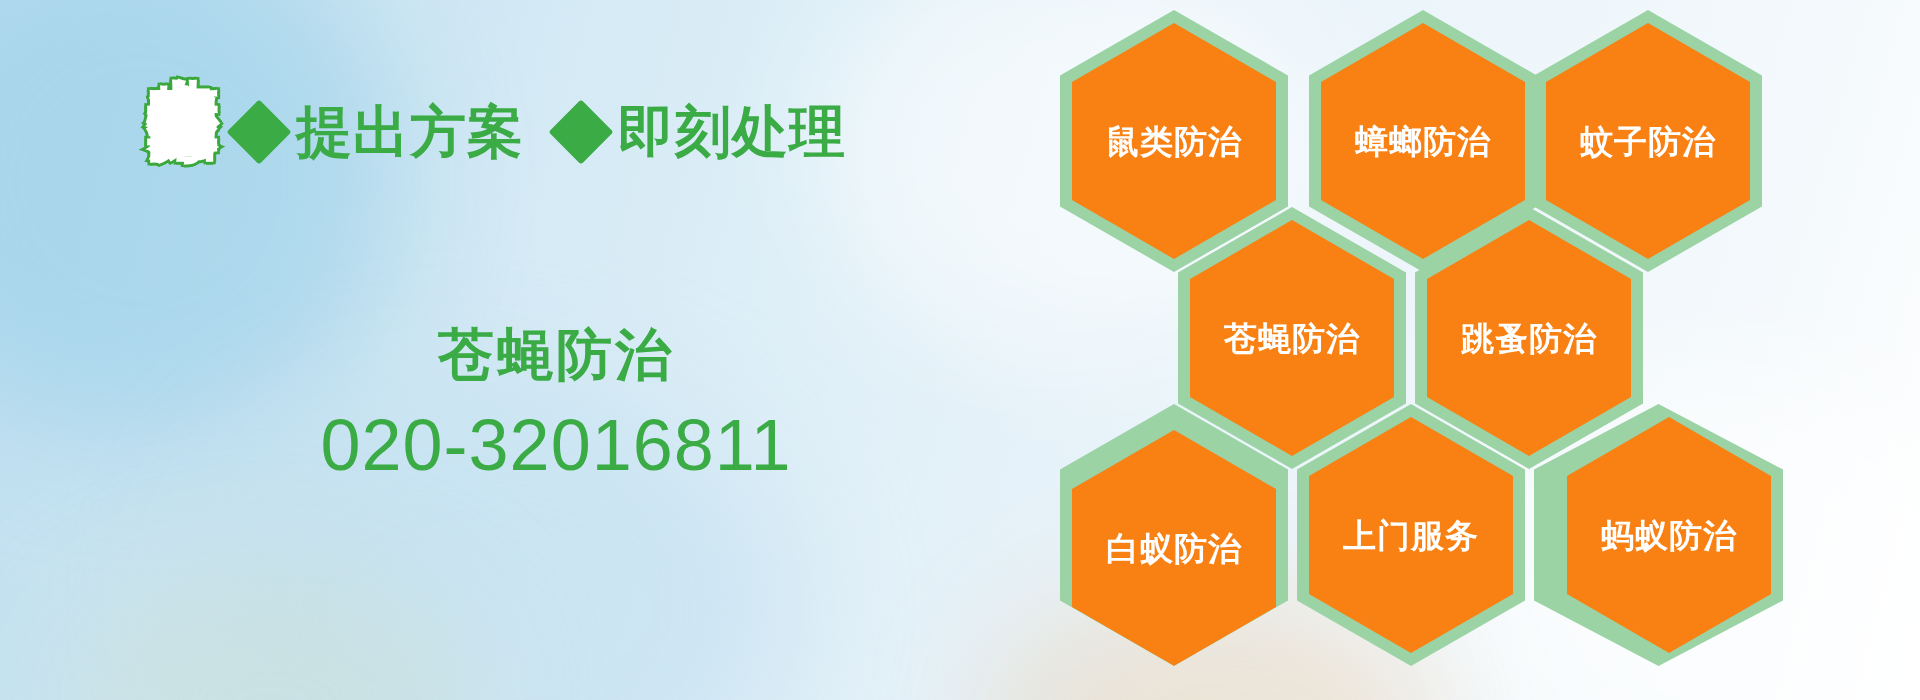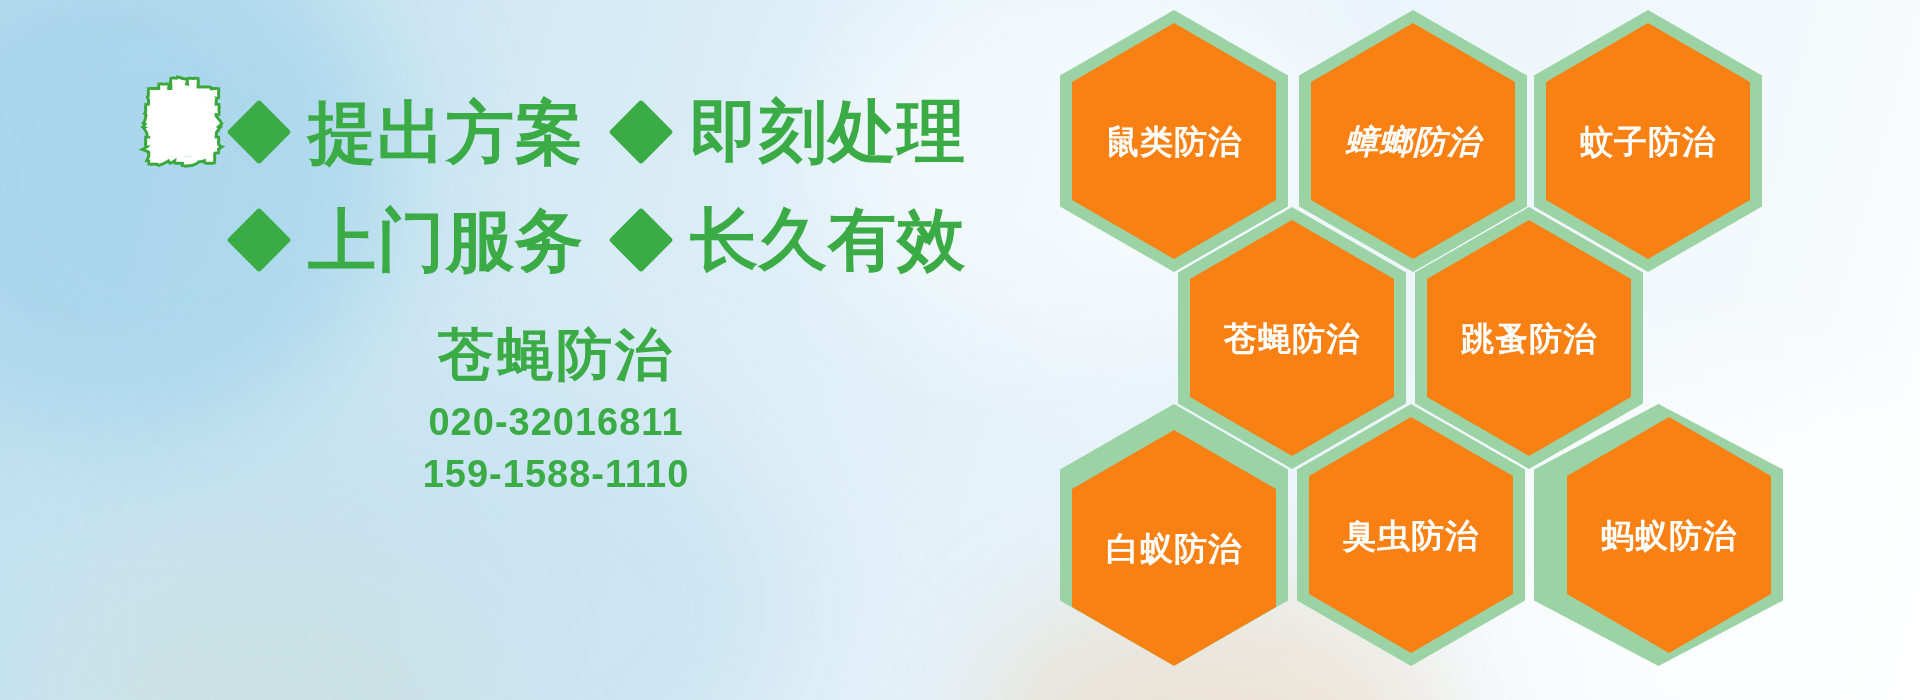--- a/index.html
+++ b/index.html
@@ -80,22 +80,22 @@
   .feature-item + .feature-item { margin-left: 34px; font-family: Liberation Serif, serif; }
   .diamond {
     width: 46px;
     height: 46px;
     background: #3aab45;
     transform: rotate(45deg);
     border-radius: 3px;
     flex: 0 0 auto;
   }
   .feature-label {
-    margin-left: 26px;
-    font-size: 68px;
+    margin-left: 14px;
+    font-size: 56px;
     font-weight: 700;
     color: #3aab45;
     letter-spacing: 1px;
     white-space: nowrap;
     line-height: 1;
   }
 
   
   #contact {
     position: absolute;
@@ -106,22 +106,22 @@
     color: #3aab45;
   }
   #contact-heading {
     font-size: 56px;
     font-weight: 700;
     letter-spacing: 3px;
     line-height: 1.25;
     margin-bottom: 6px;
   }
   .contact-phone {
-    font-size: 38px;
-    font-weight: 700;
+    font-size: 72px;
+    font-weight: 400;
     letter-spacing: 1px;
     line-height: 1.38;
     white-space: nowrap;
   }
 
   
   #honeycomb {
     position: absolute;
     left: 1060px;
     top: 0px;
@@ -178,47 +178,36 @@
       <div class="feature-item">
         <span class="diamond"></span>
         <span class="feature-label">提出方案</span>
       </div>
       <div class="feature-item">
         <span class="diamond"></span>
         <span class="feature-label">即刻处理</span>
       </div>
     </div>
 
-    <div class="feature-row">
-      <div class="feature-item">
-        <span class="diamond"></span>
-        <span class="feature-label">上门服务</span>
-      </div>
-      <div class="feature-item">
-        <span class="diamond"></span>
-        <span class="feature-label">长久有效</span>
-      </div>
-    </div>
 
   </div>
 
   <div id="contact">
     <div id="contact-heading">苍蝇防治</div>
     <div class="contact-phone">020-32016811</div>
-    <div class="contact-phone">159-1588-1110</div>
   </div>
 
   <div id="honeycomb">
 
     <div class="hex" style="left:0px;   top:10px;">
       <div class="hex-inner">
         <span class="hex-label">鼠类防治</span>
       </div>
     </div>
-    <div class="hex" style="left:239px; top:10px;font-style:italic;">
+    <div class="hex" style="left:249px; top:10px;">
       <div class="hex-inner">
         <span class="hex-label">蟑螂防治</span>
       </div>
     </div>
     <div class="hex" style="left:474px; top:10px;">
       <div class="hex-inner">
         <span class="hex-label">蚊子防治</span>
       </div>
     </div>
 
@@ -233,21 +222,21 @@
       </div>
     </div>
 
     <div class="hex" style="left:0px;   top:404px;align-items:flex-end;">
       <div class="hex-inner">
         <span class="hex-label">白蚁防治</span>
       </div>
     </div>
     <div class="hex" style="left:237px; top:404px;">
       <div class="hex-inner">
-        <span class="hex-label">臭虫防治</span>
+        <span class="hex-label">上门服务</span>
       </div>
     </div>
     <div class="hex" style="left:474px; top:404px;padding-left:21px;">
       <div class="hex-inner">
         <span class="hex-label">蚂蚁防治</span>
       </div>
     </div>
 
   </div>
 

